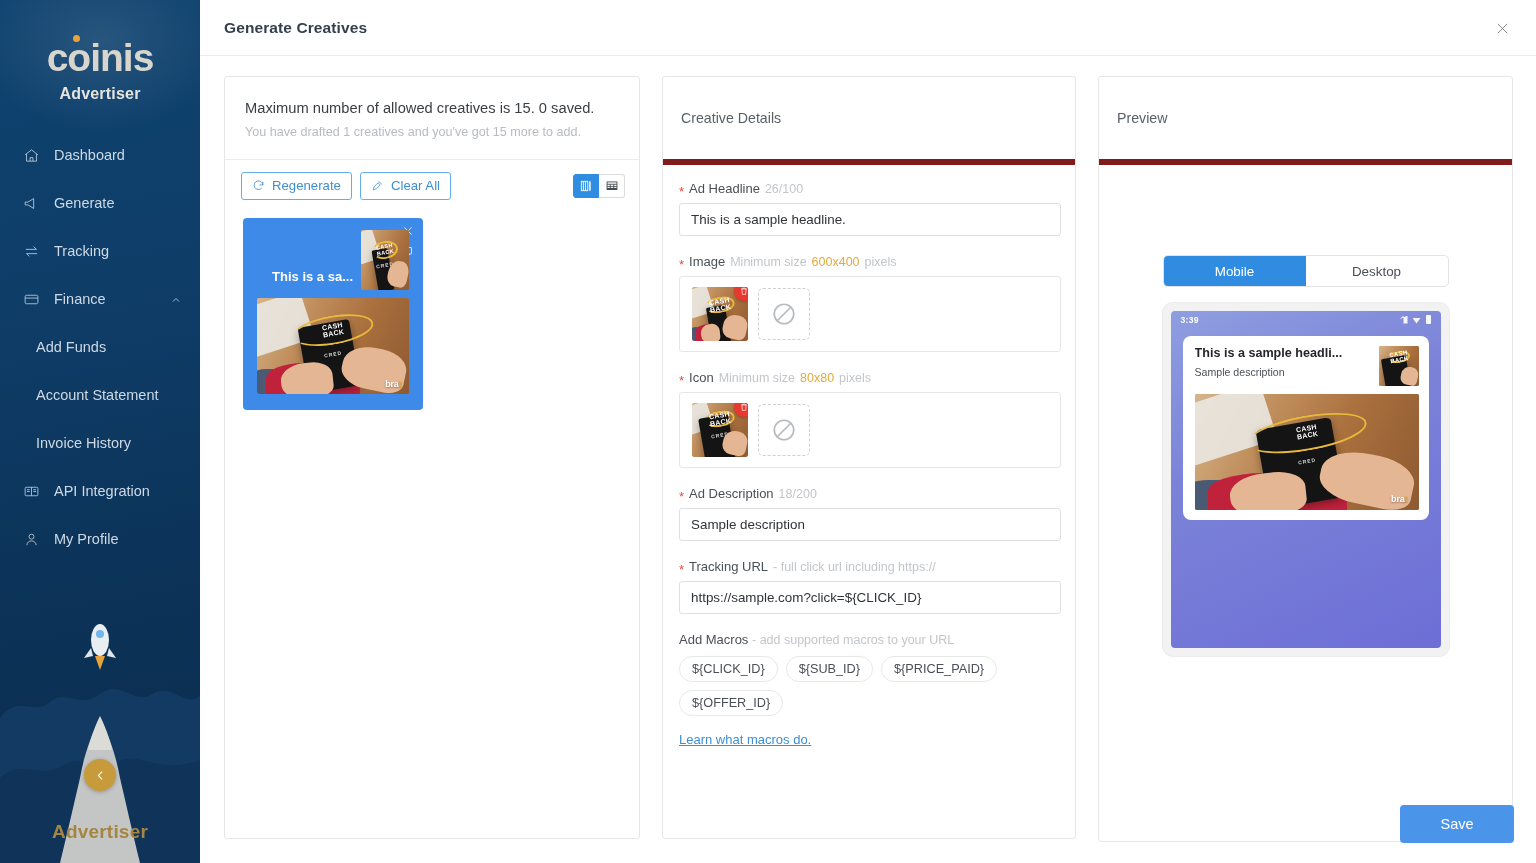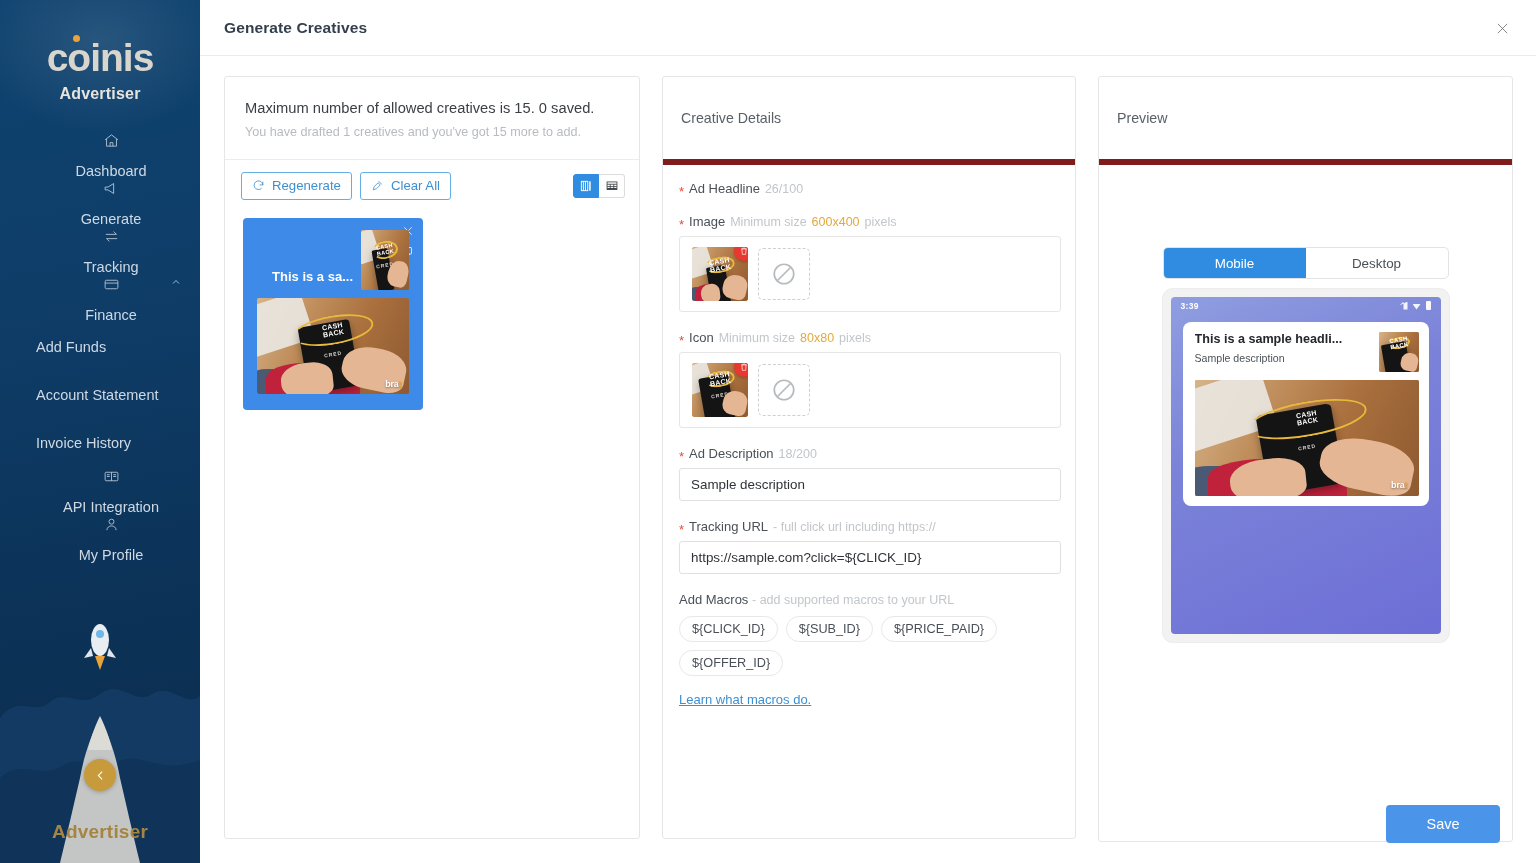--- a/index.html
+++ b/index.html
@@ -31,21 +31,21 @@
     position:absolute; left: 26px; top: -3px; width: 7px; height: 7px;
     border-radius: 50%; background:#e8a33d;
   }
   .sb-logo .sub {
     margin-top: 8px; font-size: 16px; color:#e6e4de; font-weight:600; letter-spacing:.2px;
   }
   .sb-nav { margin-top: 28px; position:relative; z-index:3;}
   .nav-item {
     display:flex; align-items:center; gap: 14px;
     height: 48px; padding-left: 22px; cursor:pointer;
-    color:#cfd9e4; font-size:14.5px; position:relative;flex-direction:column;
+    color:#cfd9e4; font-size:14.5px; position:relative;
   }
   .nav-item .ico { width:18px; height:18px; display:flex; align-items:center; justify-content:center; opacity:.85;}
   .nav-item .ico svg { width:17px; height:17px; stroke:#cfd9e4; fill:none; stroke-width:1.3; }
   .nav-item .chev { position:absolute; right: 18px; width:12px; height:12px; }
   .nav-item .chev svg { width:12px; height:12px; stroke:#cfd9e4; fill:none; stroke-width:1.6; }
   .nav-sub {
     display:block; height: 48px; line-height:48px;
     padding-left: 36px; color:#cfd9e4; font-size:14.5px; cursor:pointer;
   }
 
@@ -184,21 +184,21 @@
   .chip {
     border:1px solid #e8e8e8; border-radius:14px; padding: 5px 12px;
     font-size:12.7px; color:#4a5058; background:#fff; cursor:pointer; white-space:nowrap;
   }
   .learn { display:inline-block; margin-top:16px; font-size:13px; color:#3d8fd1; text-decoration:underline; cursor:pointer;}
 
   
   .preview-body { flex:1; display:flex; justify-content:center; padding-top: 74px; }
   .device-wrap { width: 310px; }
   .seg {
-    display:flex; width: 286px; margin: 8px auto; height: 32px; border-radius:5px; overflow:hidden;
+    display:flex; width: 286px; margin: 16px auto; height: 32px; border-radius:5px; overflow:hidden;
     border:1px solid #e3e3e3; background:#fff;
   }
   .seg div { flex:1; display:flex; align-items:center; justify-content:center;
              font-size:13.4px; cursor:pointer; color:#4a5058; }
   .seg div.on { background:#2f8ce0; color:#fff; font-weight:400; }
   .phone {
     width: 286px; height: 353px; margin: 10px auto 0; background:#f2f2f2; border-radius:10px;
     padding: 8px; box-shadow: 0 0 0 1px #ededed;
   }
   .screen {
@@ -213,21 +213,21 @@
   .wifi{ width:8px;height:8px; background:#fff; clip-path:polygon(0 30%,100% 30%,50% 100%); opacity:.9;}
   .bat{ width:5px;height:9px; background:#fff; border-radius:1px; opacity:.95;}
   .ad-card { margin: 8px 12px 0; background:#fff; border-radius:8px; padding: 10px 10px 10px 12px; }
   .ad-top { display:flex; gap:8px; }
   .ad-text { flex:1; min-width:0; }
   .ad-h { font-size:12.6px; font-weight:700; color:#23262b; line-height:1.25; white-space:nowrap; overflow:hidden; text-overflow:ellipsis;}
   .ad-d { font-size:10.6px; color:#4c5158; margin-top:4px; }
   .ad-ico { width:40px;height:40px; border-radius:2px; overflow:hidden; flex:0 0 40px; }
   .ad-img { margin-top:8px; width:100%; height:116px; border-radius:2px; overflow:hidden;}
 
-  .savebar { position:absolute; right: 36px; bottom: 20px; }
+  .savebar { position:absolute; right: 22px; bottom: 20px; }
   .save-btn {
     width: 114px; height: 38px; background:#4a95ea; color:#fff; border:none; border-radius:4px;
     font-size:14.5px; cursor:pointer; font-family:"Liberation Sans", sans-serif;
   }
 </style>
 </head>
 <body>
 
 <div class="app">
 
@@ -449,20 +449,21 @@
         </div>
 
         <div class="form">
 
           <div class="field">
             <div class="lbl">
               <span class="req">*</span>
               <span>Ad Headline</span>
               <span class="muted">26/100</span>
             </div>
+            <input class="inp" type="text" value="This is a sample headline." style="">
           </div>
 
           <div class="field">
             <div class="lbl">
               <span class="req">*</span>
               <span>Image</span>
               <span class="muted">Minimum size</span>
               <span class="hl">600x400</span>
               <span class="muted">pixels</span>
             </div>

